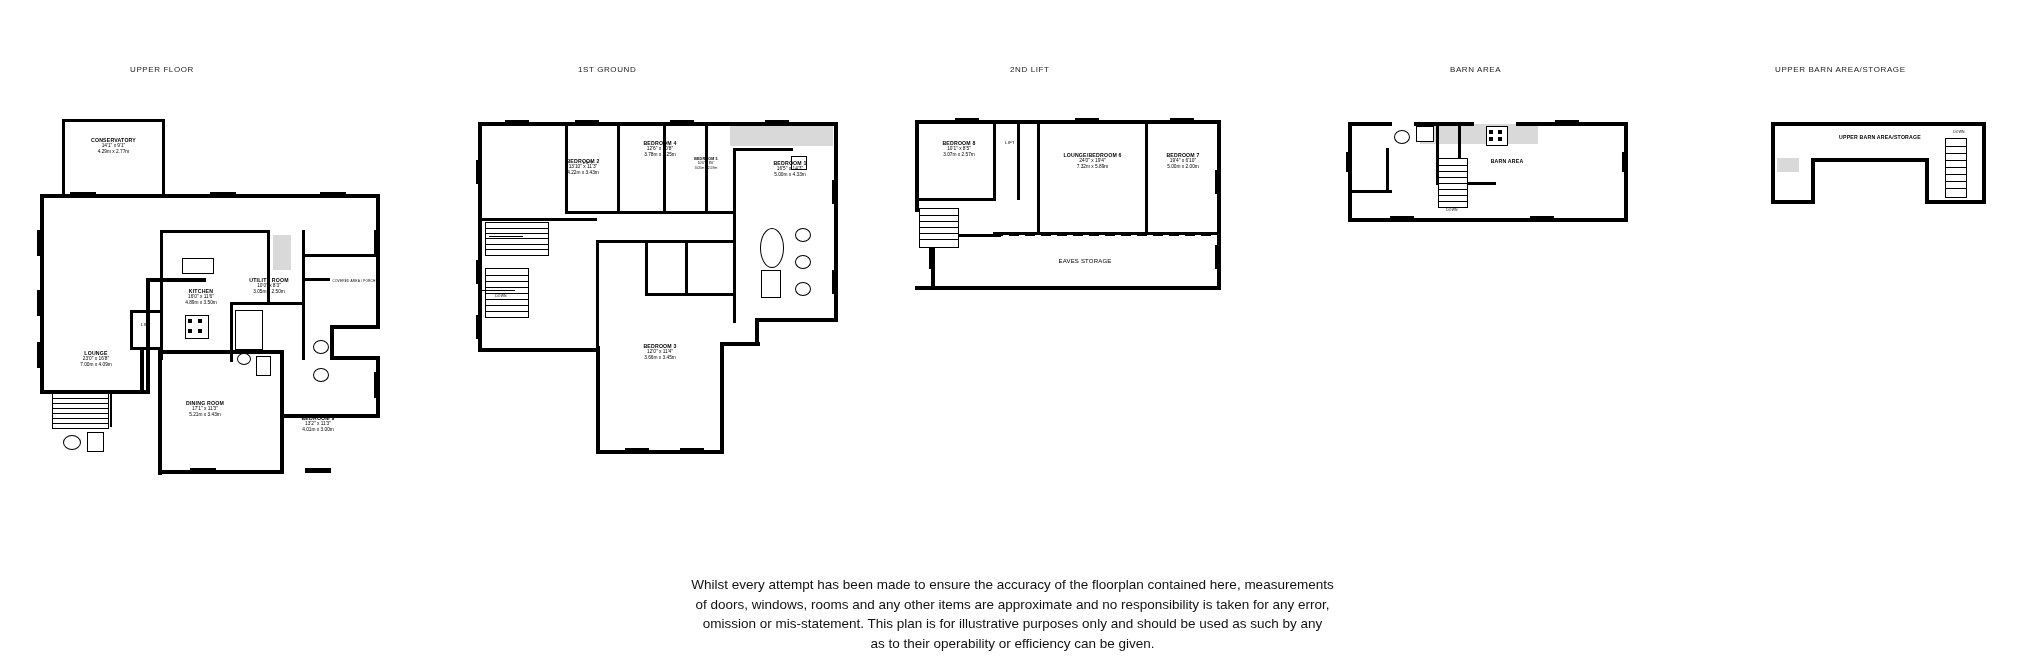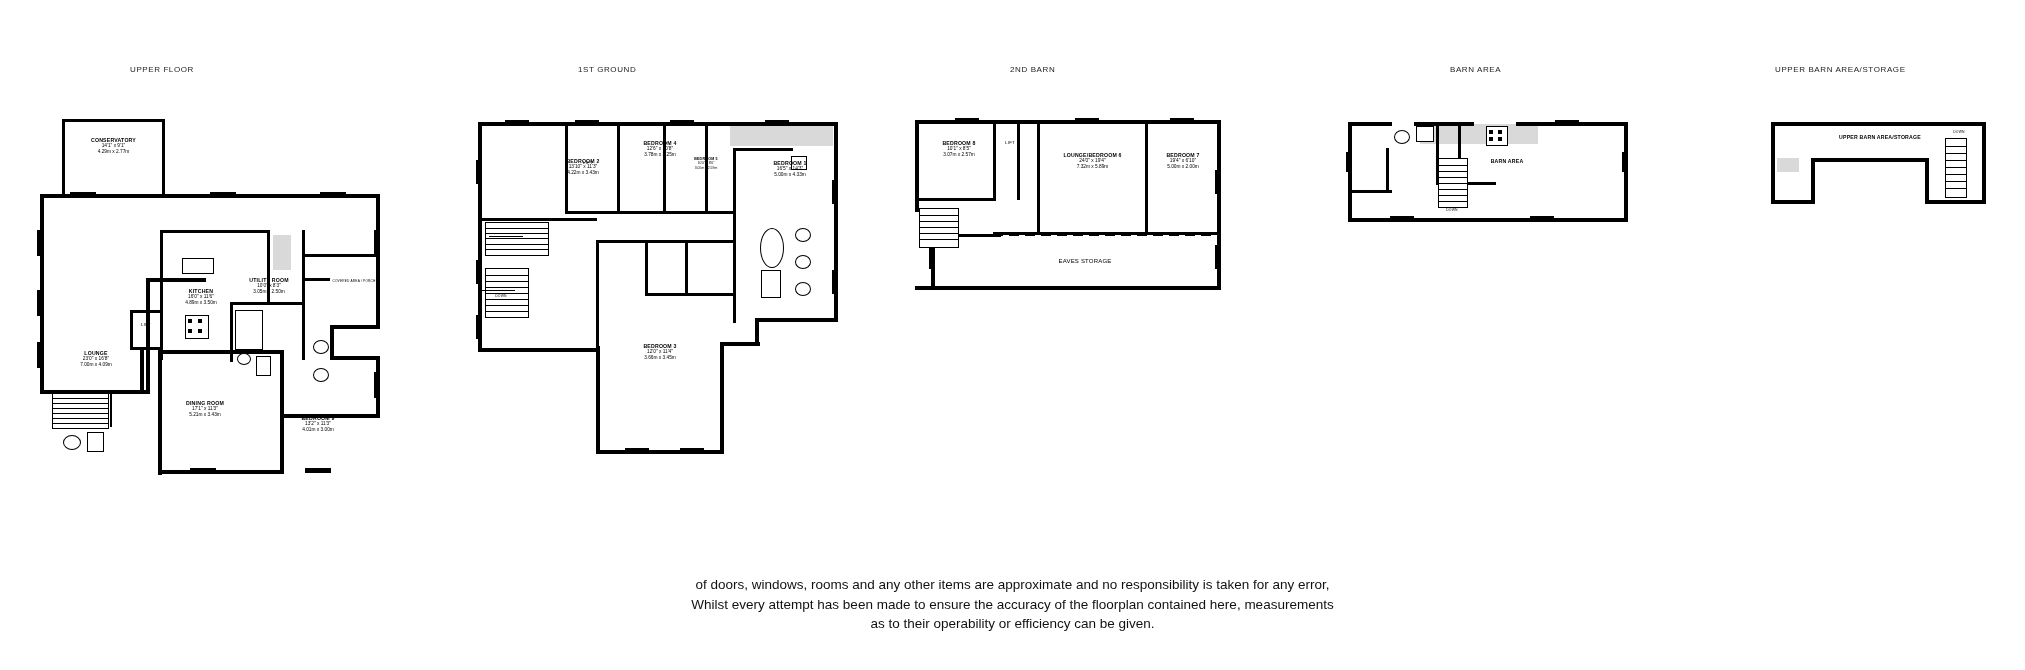--- a/index.html
+++ b/index.html
@@ -44,21 +44,21 @@
   }
   .disclaimer div{white-space:nowrap;}
 </style>
 </head>
 <body>
 
 <div class="canvas">
 
   <div class="floor-title" style="left:130px;top:65px;">UPPER FLOOR</div>
   <div class="floor-title" style="left:578px;top:65px;">1ST GROUND</div>
-  <div class="floor-title" style="left:1010px;top:65px;">2ND BARN</div>
+  <div class="floor-title" style="left:1010px;top:65px;">2ND LIFT</div>
   <div class="floor-title" style="left:1450px;top:65px;">BARN AREA</div>
   <div class="floor-title" style="left:1775px;top:65px;">UPPER BARN AREA/STORAGE</div>
 
   <div class="plan" style="left:30px;top:110px;width:390px;height:350px;">
 
     <div class="wall" style="left:32px;top:9px;width:103px;height:3px;"></div>
     <div class="wall" style="left:32px;top:9px;width:3px;height:78px;"></div>
     <div class="wall" style="left:132px;top:9px;width:3px;height:78px;"></div>
     <div class="wall" style="left:32px;top:84px;width:103px;height:3px;"></div>
 
@@ -410,19 +410,20 @@
       <i style="left:0;top:49px;width:20px;height:1px;"></i>
     </div>
     <div class="tiny-label" style="left:188px;top:20px;width:32px;font-size:3.4px;">DOWN</div>
 
     <div class="label" style="left:60px;top:24px;width:130px;">
       <div class="nm">UPPER BARN AREA/STORAGE</div>
     </div>
   </div>
 
   <div class="disclaimer">
+    <div>Whilst every attempt has been made to ensure the accuracy of the floorplan contained here, measurements</div>
     <div>of doors, windows, rooms and any other items are approximate and no responsibility is taken for any error,</div>
-    <div>Whilst every attempt has been made to ensure the accuracy of the floorplan contained here, measurements</div>
+    <div>omission or mis-statement. This plan is for illustrative purposes only and should be used as such by any</div>
     <div>as to their operability or efficiency can be given.</div>
 
   </div>
 
 </div>
 
 </body></html>

